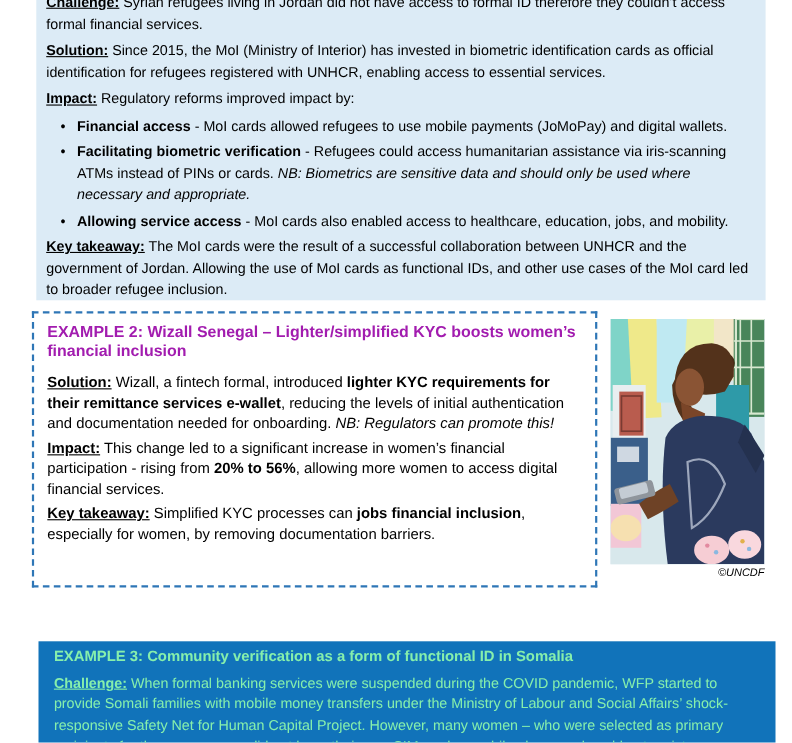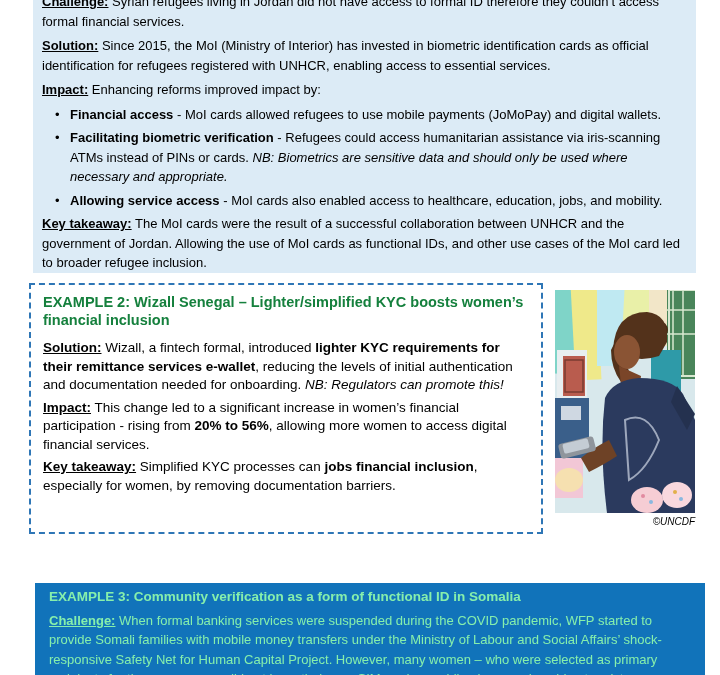--- a/index.html
+++ b/index.html
@@ -26,21 +26,21 @@
   .box1 li::before{content:"\2022";position:absolute;left:13px;top:0;}
 
   
   .box2{
     position:absolute;left:29px;top:283px;width:514px;height:251px;
     background:#ffffff;border:2px dashed #2e76b6;box-sizing:border-box;
     padding:8px 11px 6px 12px;overflow:hidden;
     font-size:13.5px;line-height:18.5px;
   }
   .box2 .ex-title{
-    color:#15803d;font-weight:bold;font-size:14.5px;line-height:18px;
+    color:#a21caf;font-weight:bold;font-size:14.5px;line-height:18px;
     margin:0 0 10px 0;
   }
   .box2 p{margin:0 0 4px 0;}
 
   
   .photo{
     position:absolute;left:555px;top:290px;width:140px;height:223px;
     overflow:hidden;background:#cfe3ea;
   }
   .photo svg{display:block;}
@@ -60,21 +60,21 @@
     font-weight:bold;font-size:13.5px;line-height:17px;margin:0 0 6px 0;
   }
   .box3 p{margin:0 0 2px 0;}
 </style>
 </head>
 <body>
 
 <div class="box1">
   <p><span class="b u">Challenge:</span><span> Syrian refugees living in Jordan did not have access to formal ID therefore they couldn’t access formal financial services.</span></p>
   <p><span class="b u">Solution:</span><span> Since 2015, the MoI (Ministry of Interior) has invested in biometric identification cards as official identification for refugees registered with UNHCR, enabling access to essential services.</span></p>
-  <p><span class="b u">Impact:</span><span> Enhancing reforms improved impact by:</span></p>
+  <p><span class="b u">Impact:</span><span> Regulatory reforms improved impact by:</span></p>
   <ul>
     <li><span class="b">Financial access</span><span> - MoI cards allowed refugees to use mobile payments (JoMoPay) and digital wallets.</span></li>
     <li><span class="b">Facilitating biometric verification</span><span> - Refugees could access humanitarian assistance via iris-scanning ATMs instead of PINs or cards. </span><span class="i">NB: Biometrics are sensitive data and should only be used where necessary and appropriate.</span></li>
     <li><span class="b">Allowing service access</span><span> - MoI cards also enabled access to healthcare, education, jobs, and mobility.</span></li>
   </ul>
   <p><span class="b u">Key takeaway:</span><span> The MoI cards were the result of a successful collaboration between UNHCR and the government of Jordan. Allowing the use of MoI cards as functional IDs, and other use cases of the MoI card led to broader refugee inclusion.</span></p>
 
 </div>
 
 <div class="box2">

